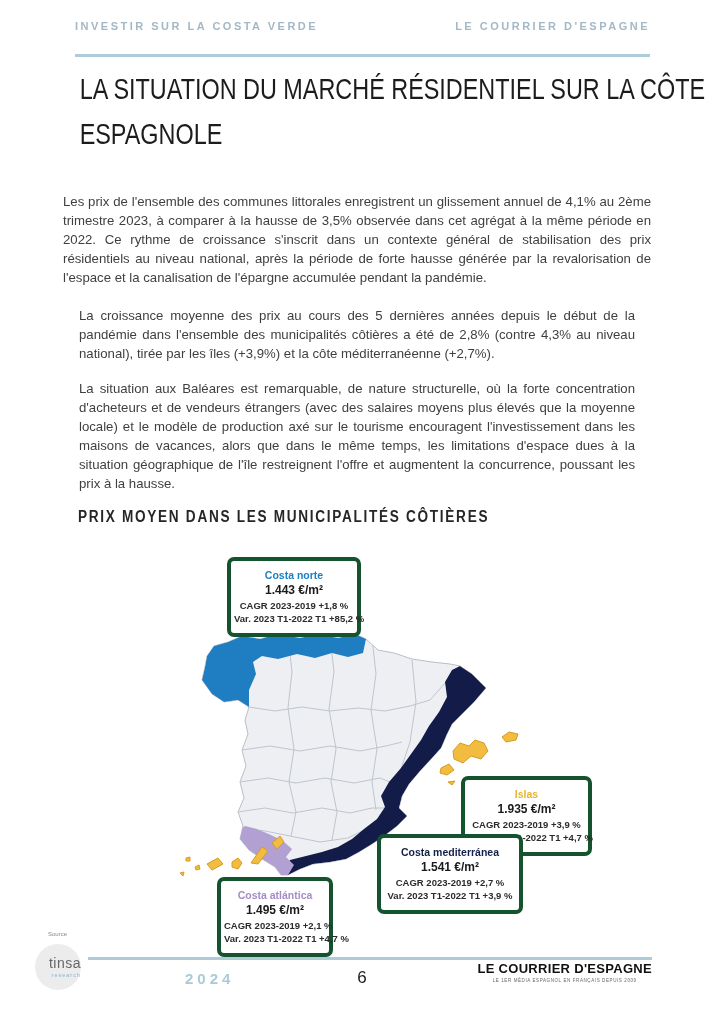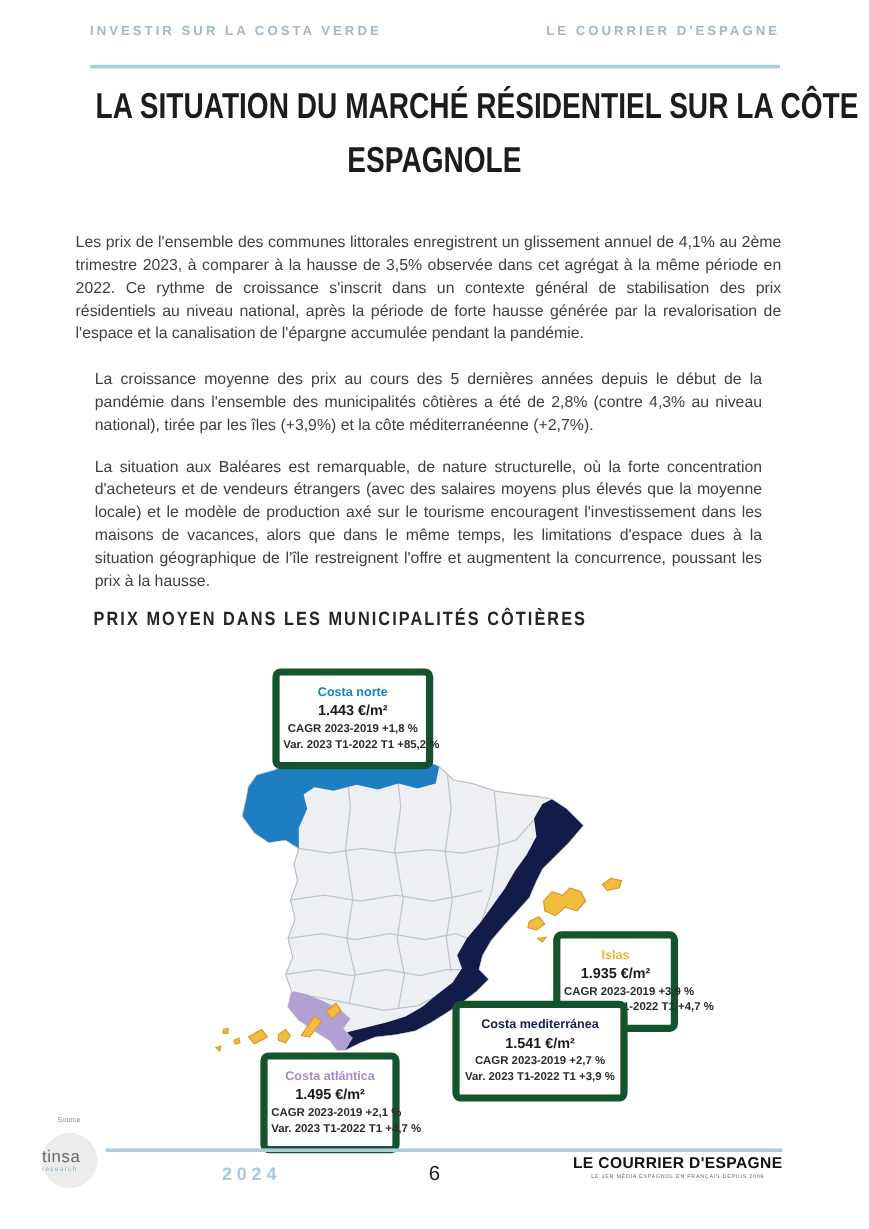--- a/index.html
+++ b/index.html
@@ -7,53 +7,53 @@
         font-family:"Liberation Sans", sans-serif;color:#222;}
 
   
   .hdr-left{position:absolute;left:75px;top:20px;font-size:11px;font-weight:700;
             letter-spacing:2.5px;color:#a3b8c6;}
   .hdr-right{position:absolute;right:74px;top:20px;font-size:11px;font-weight:700;
              letter-spacing:2.5px;color:#a3b8c6;}
   .hdr-rule{position:absolute;left:75px;top:54px;width:575px;height:3px;}
 
   
-  .title{position:absolute;left:0;top:66px;width:724px;margin:0;text-align:center;
-         font-weight:700;color:#1c1c1c;font-size:30px;line-height:45px;}
+  .title{position:absolute;left:0;top:66px;width:724px;margin:0;
+         font-weight:400;color:#1c1c1c;font-size:30px;line-height:45px;}
   .tline{display:block;white-space:nowrap;transform:scaleX(0.78);transform-origin:50% 50%;}
 
   
   .body-text{position:absolute;left:63px;top:192px;width:588px;font-size:13.2px;
              line-height:19px;color:#3f3f3f;text-align:justify;}
   .body-text p{margin:0 0 19px 0;}
   .body-text p.joined{margin:16px;}
 
   
   .section-heading{position:absolute;left:78px;top:508px;margin:0;font-size:16px;font-weight:700;
                    letter-spacing:2px;color:#262626;white-space:nowrap;
                    transform:scaleX(0.85);transform-origin:0 50%;}
 
   
   .spain-map{position:absolute;left:150px;top:612px;width:460px;height:330px;}
 
-  .callout{position:absolute;background:#fff;border:6px solid #14532d;border-radius:7px;
+  .callout{position:absolute;background:#fff;border:4px solid #14532d;border-radius:7px;
            padding:7px 3px 8px 3px;text-align:center;line-height:1.38;box-sizing:border-box;}
   .c-title{font-size:10.5px;font-weight:700;white-space:nowrap;}
   .c-price{font-size:12px;font-weight:700;color:#1a1a1a;white-space:nowrap;}
   .c-stat{font-size:9.5px;font-weight:600;color:#2b2b2b;white-space:nowrap;}
   .co-norte{left:227px;top:557px;width:134px;}
   .co-nacional{left:412px;top:577px;width:110px;}
-  .co-islas{left:461px;top:776px;width:104px;}
+  .co-islas{left:461px;top:776px;width:131px;}
   .co-med{left:377px;top:834px;width:146px;}
   .co-atl{left:217px;top:877px;width:116px;}
 
   
   .src-label{position:absolute;left:48px;top:931px;font-size:6px;color:#8a8a8a;}
   .tinsa{position:absolute;left:35px;top:944px;width:46px;height:46px;border-radius:50%;
-         background:#ececec;display:flex;flex-direction:column;align-items:flex-start;justify-content:center;}
+         background:#ececec;display:flex;flex-direction:column;align-items:flex-end;justify-content:center;}
   .tinsa-main{font-size:14px;color:#666;letter-spacing:0.5px;line-height:1;}
   .tinsa-sub{font-size:5.5px;color:#85b5c9;letter-spacing:1px;margin-top:2px;}
   .ftr-rule{position:absolute;left:88px;top:957px;width:564px;height:3px;}
   .year{position:absolute;left:185px;top:970px;font-size:15px;font-weight:700;letter-spacing:4px;}
   .pagenum{position:absolute;left:50%;transform:translateX(-50%);top:968px;font-size:17px;color:#1a1a1a;}
   .brand{position:absolute;right:72px;top:961px;text-align:center;}
   .brand-name{font-size:13px;font-weight:800;letter-spacing:0.3px;color:#111;white-space:nowrap;}
   .brand-tagline{font-size:4.5px;letter-spacing:0.6px;color:#666;margin-top:2px;white-space:nowrap;}
 </style>
 </head>

